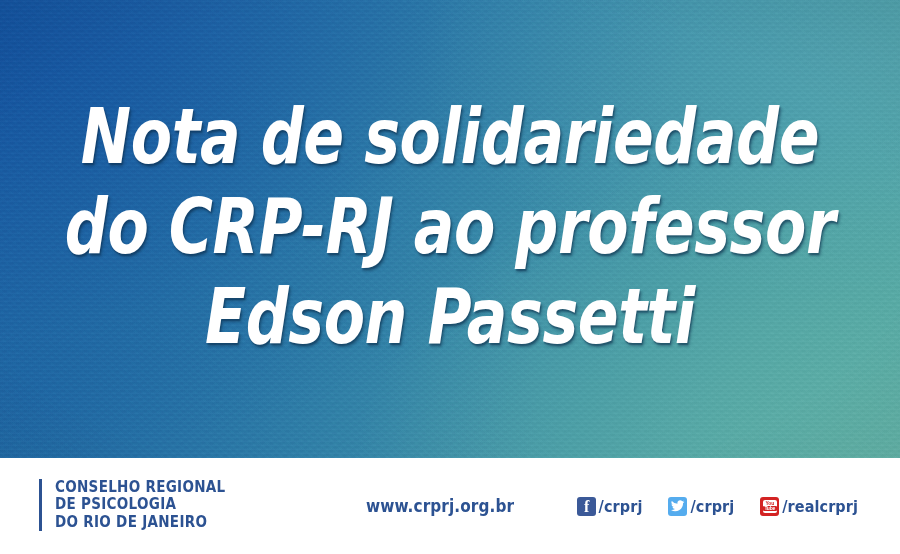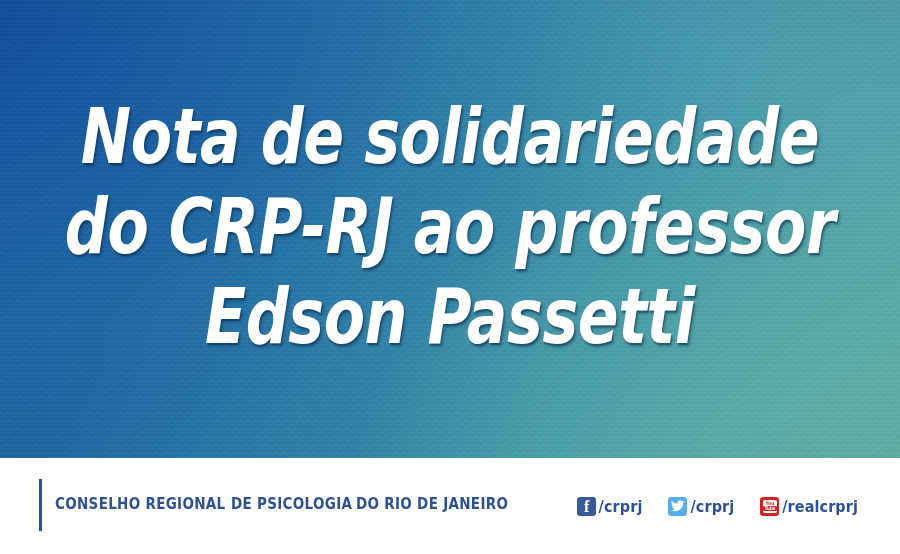--- a/index.html
+++ b/index.html
@@ -138,21 +138,21 @@
   .brand-divider {
     width: 3px;
     height: 52px;
     background: #2c5292;
     margin: 0 13px 0 11px;
     flex: 0 0 auto;
   }
 
   .brand-text {
     display: flex;
-    flex-direction: row;
+    flex-direction: column;
     justify-content: center;
   }
 
   .brand-text span {
     color: #2c5292;
     font-family: "Liberation Sans Narrow", "DejaVu Sans Condensed", "Liberation Sans", sans-serif;
     font-weight: bold;
     font-size: 15.5px;
     line-height: 17.5px;
     letter-spacing: 0.3px;
@@ -282,20 +282,21 @@
 
         <div class="brand-divider"></div>
 
         <div class="brand-text">
           <span>CONSELHO REGIONAL</span>
           <span>DE PSICOLOGIA</span>
           <span>DO RIO DE JANEIRO</span>
         </div>
       </div>
 
+      <div class="site-url">www.crprj.org.br</div>
 
       <div class="socials">
 
         <span class="social">
           <span class="social-badge badge-fb">
             <span class="glyph-f">f</span>
           </span>
           <span class="social-handle">/crprj</span>
         </span>
 

